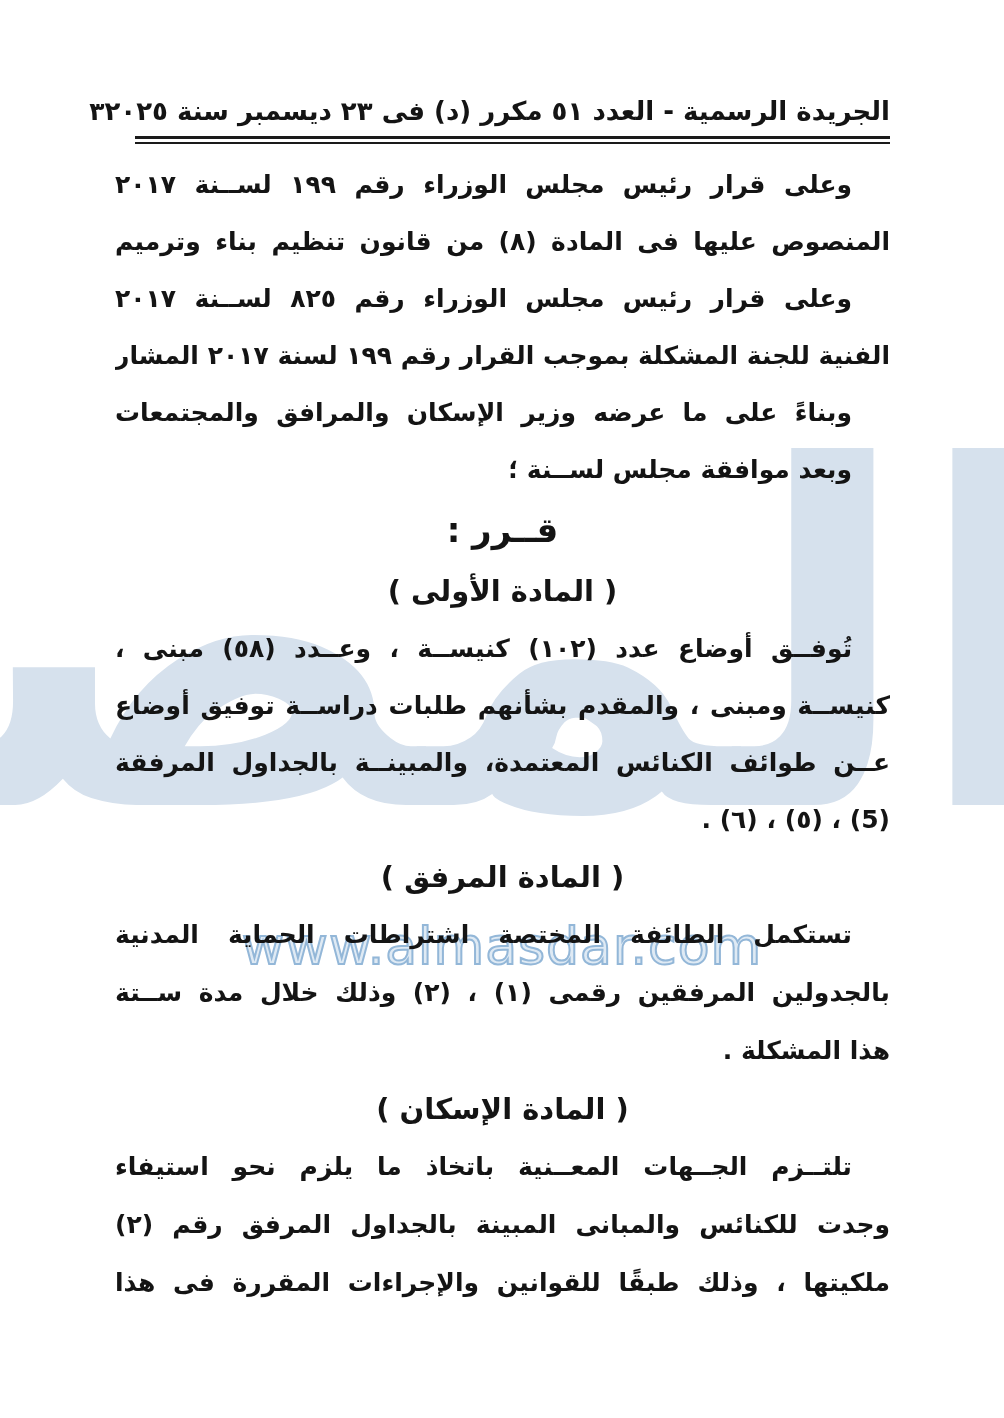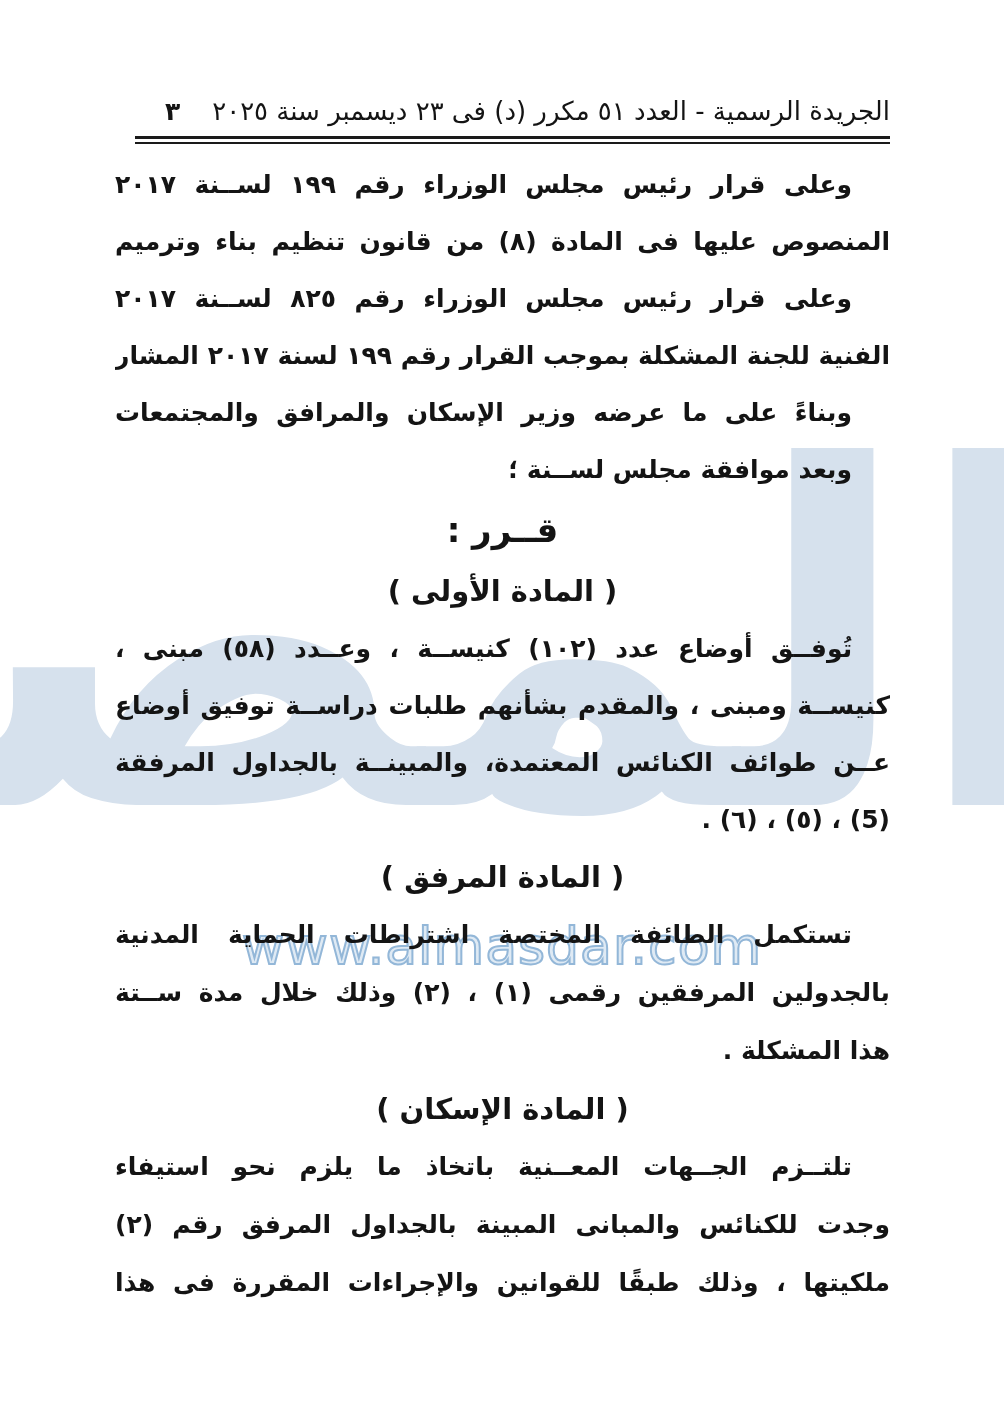--- a/index.html
+++ b/index.html
@@ -47,21 +47,21 @@
   .page-header {
     padding: 96px 114px 0 135px;
     display: flex;
     flex-direction: row;
     justify-content: space-between;
     align-items: flex-end;
     direction: rtl;
   }
   .hdr-title {
     font-size: 26px;
-    font-weight: normal;
+    font-weight: bold;
     white-space: nowrap;
   }
   .hdr-pagenum {
     font-size: 25px;
     font-weight: bold;
     padding-left: 30px;
   }
   .hdr-rule {
     margin: 10px 114px 0 135px;
     height: 3px;

